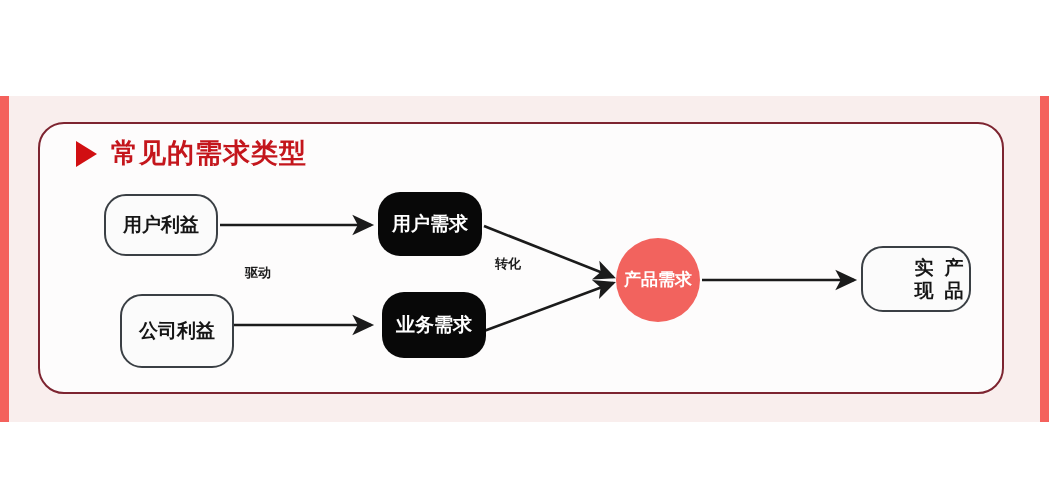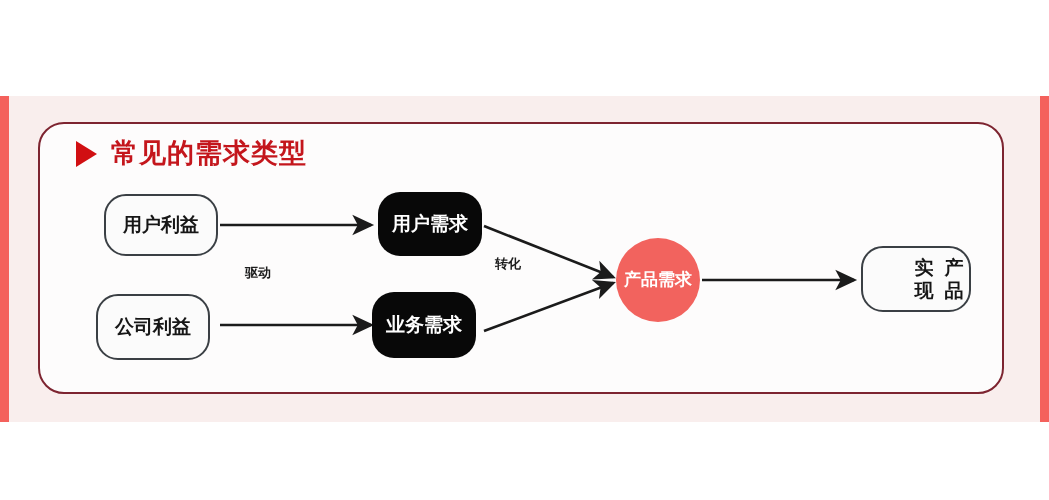--- a/index.html
+++ b/index.html
@@ -119,23 +119,23 @@
   }
   .node-circle {
     border-radius: 50%;
     background: #f2635e;
     color: #ffffff;
     font-size: 17px;
     font-weight: bold;
   }
 
   #n-user-benefit   { left: 104px; top: 194px; width: 114px; height: 62px; }
-  #n-company-benefit{ left: 96px; top: 294px; width: 114px; height: 66px; }
+  #n-company-benefit{ left: 120px; top: 294px; width: 114px; height: 74px; }
   #n-user-demand    { left: 378px; top: 192px; width: 104px; height: 64px; }
-  #n-biz-demand     { left: 372px; top: 292px; width: 104px; height: 66px; }
+  #n-biz-demand     { left: 382px; top: 292px; width: 104px; height: 66px; }
   #n-product-demand { left: 616px; top: 238px; width: 84px;  height: 84px; }
   #n-realize        { left: 861px; top: 246px; width: 110px; height: 66px; padding-left: 46px; }
 
   .edge-label {
     position: absolute;
     font-size: 13px;
     font-weight: bold;
     color: #1d1d1d;
     white-space: nowrap;
   }

